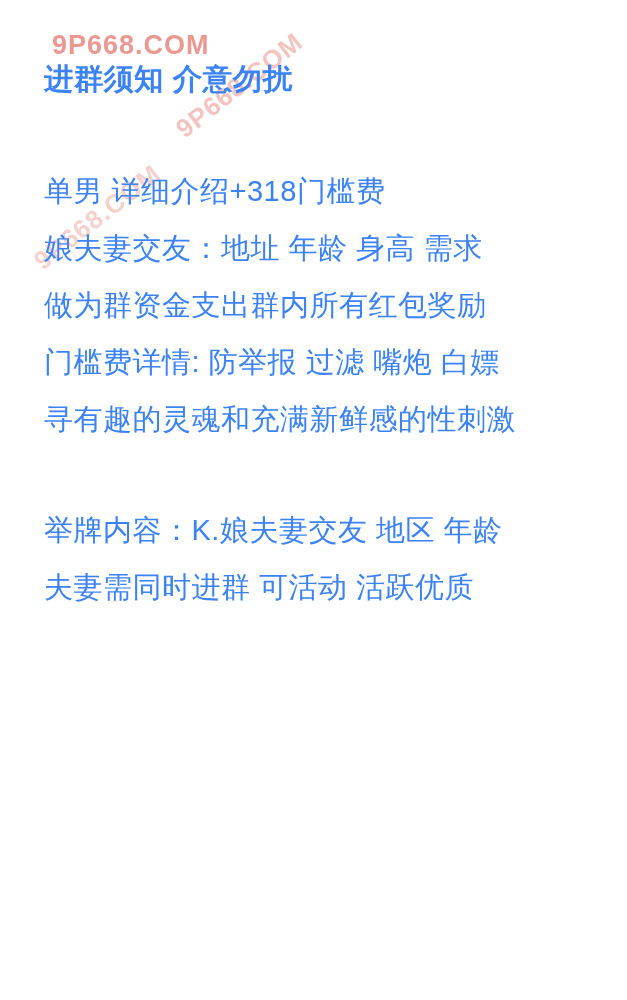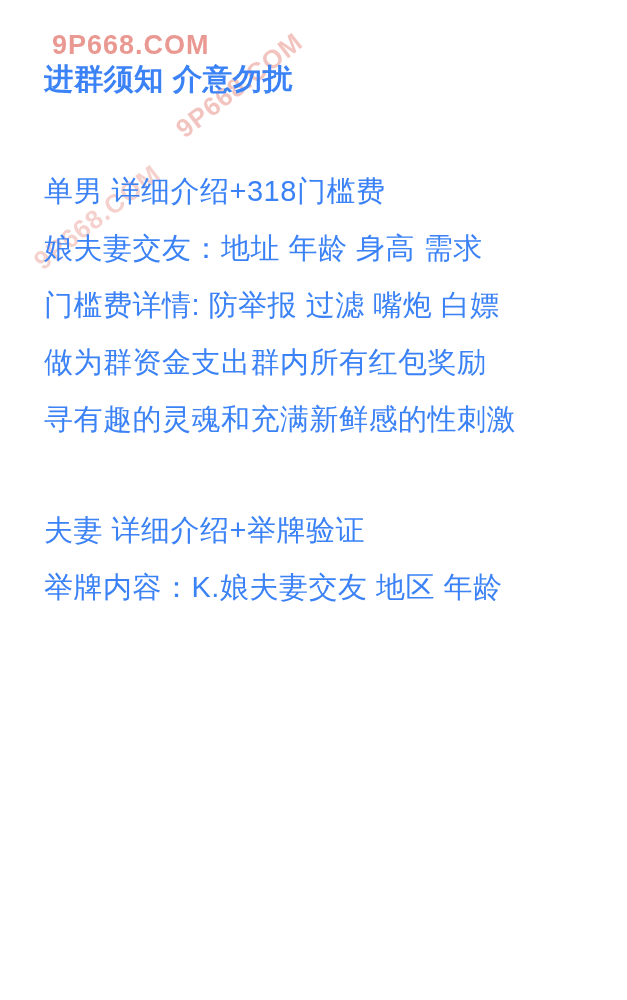--- a/index.html
+++ b/index.html
@@ -95,23 +95,23 @@
   <div class="wm wm-3">9P668.COM</div>
 
   <div class="content">
 
     <div class="line heading">进群须知 介意勿扰</div>
 
     <div class="spacer"></div>
 
     <div class="line">单男 详细介绍+318门槛费</div>
     <div class="line">娘夫妻交友：地址 年龄 身高 需求</div>
+    <div class="line">做为群资金支出群内所有红包奖励</div>
     <div class="line">门槛费详情: 防举报 过滤 嘴炮 白嫖</div>
-    <div class="line">做为群资金支出群内所有红包奖励</div>
     <div class="line">寻有趣的灵魂和充满新鲜感的性刺激</div>
 
     <div class="spacer small"></div>
 
-    <div class="line">夫妻 详细介绍+举牌验证</div>
     <div class="line">举牌内容：K.娘夫妻交友 地区 年龄</div>
+    <div class="line">夫妻需同时进群 可活动 活跃优质</div>
 
   </div>
 </div>
 
 </body></html>

